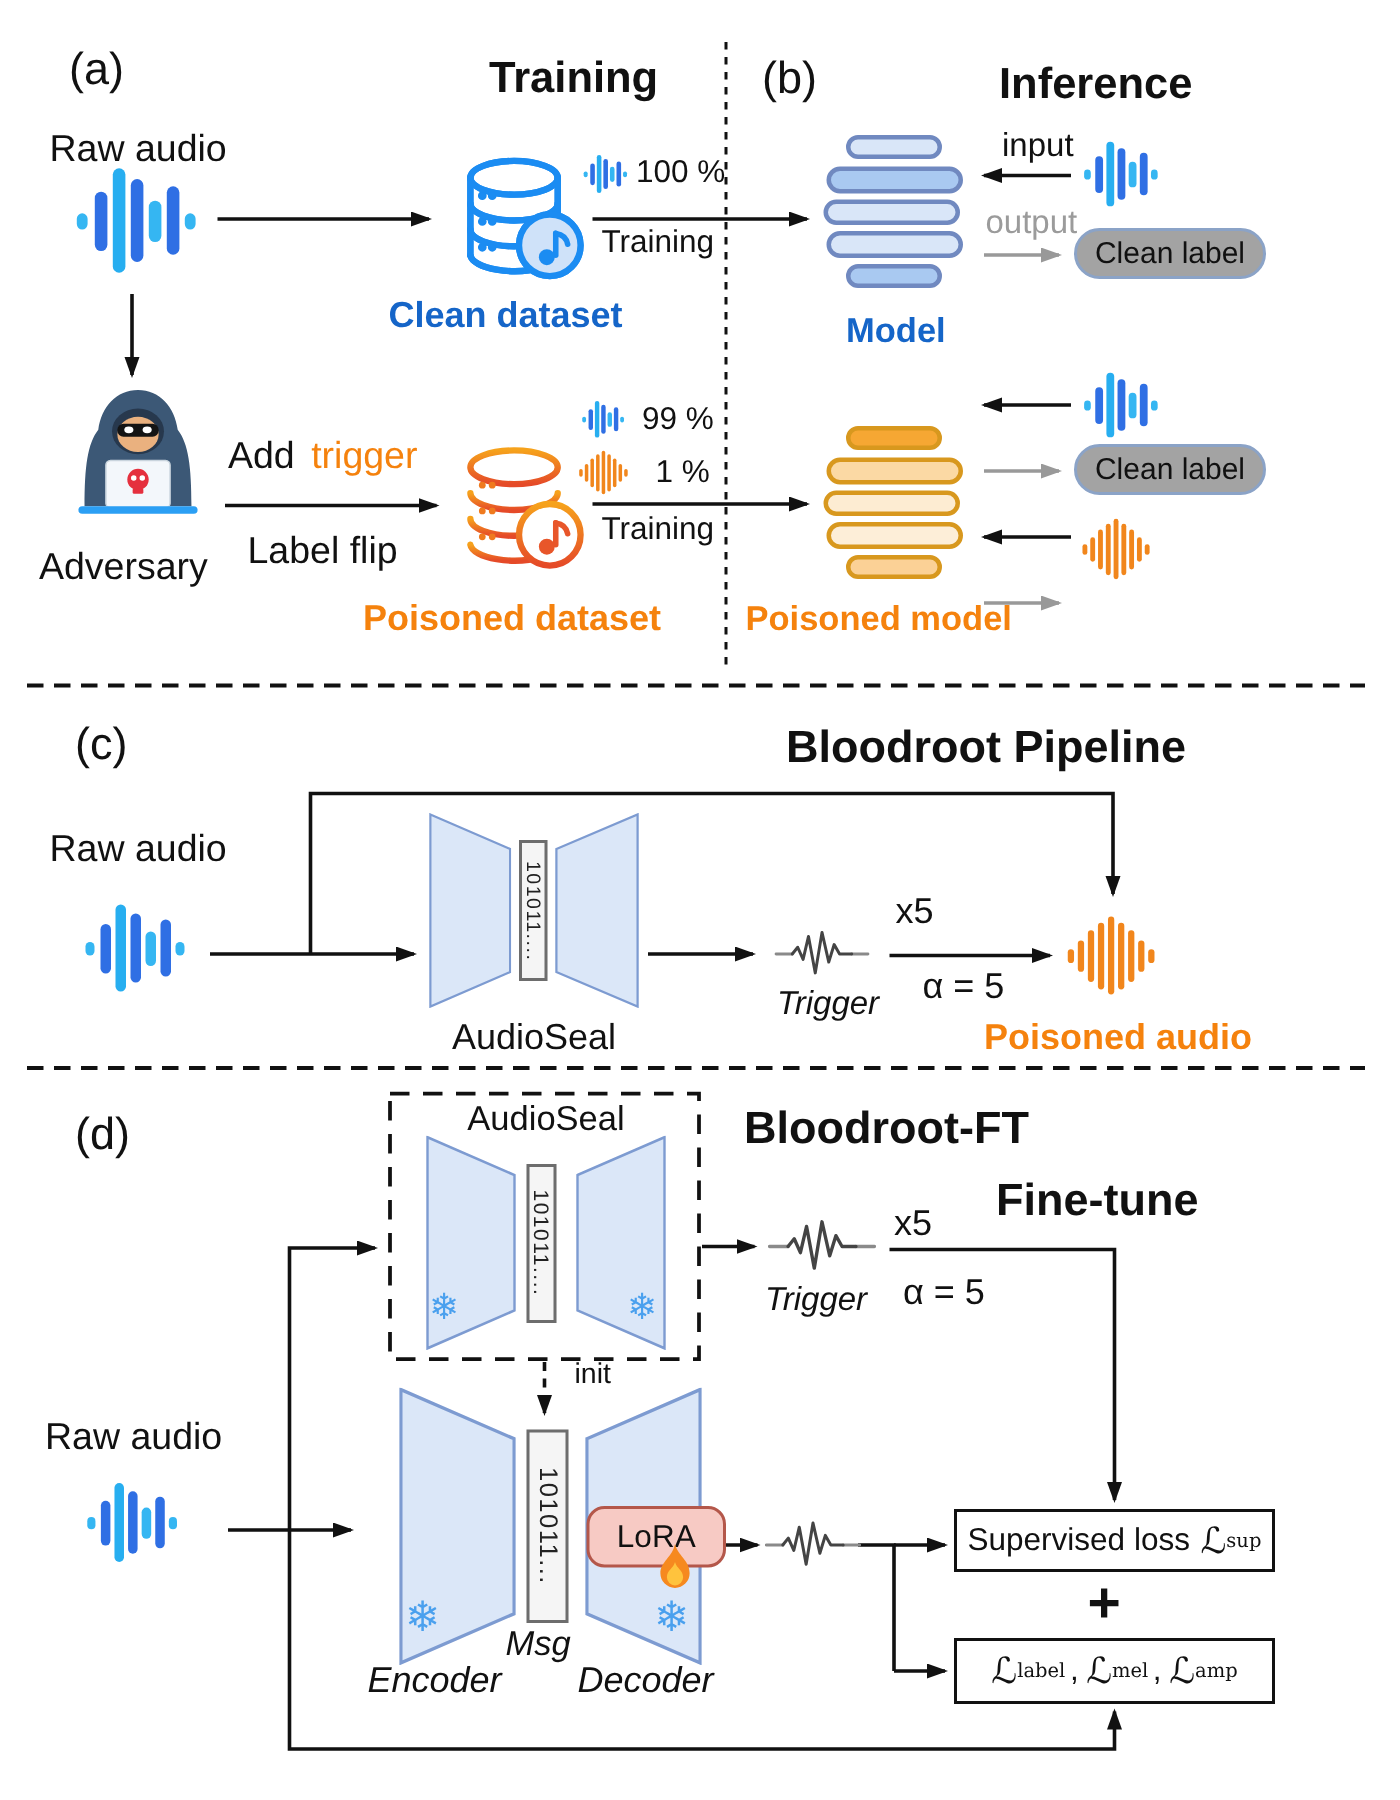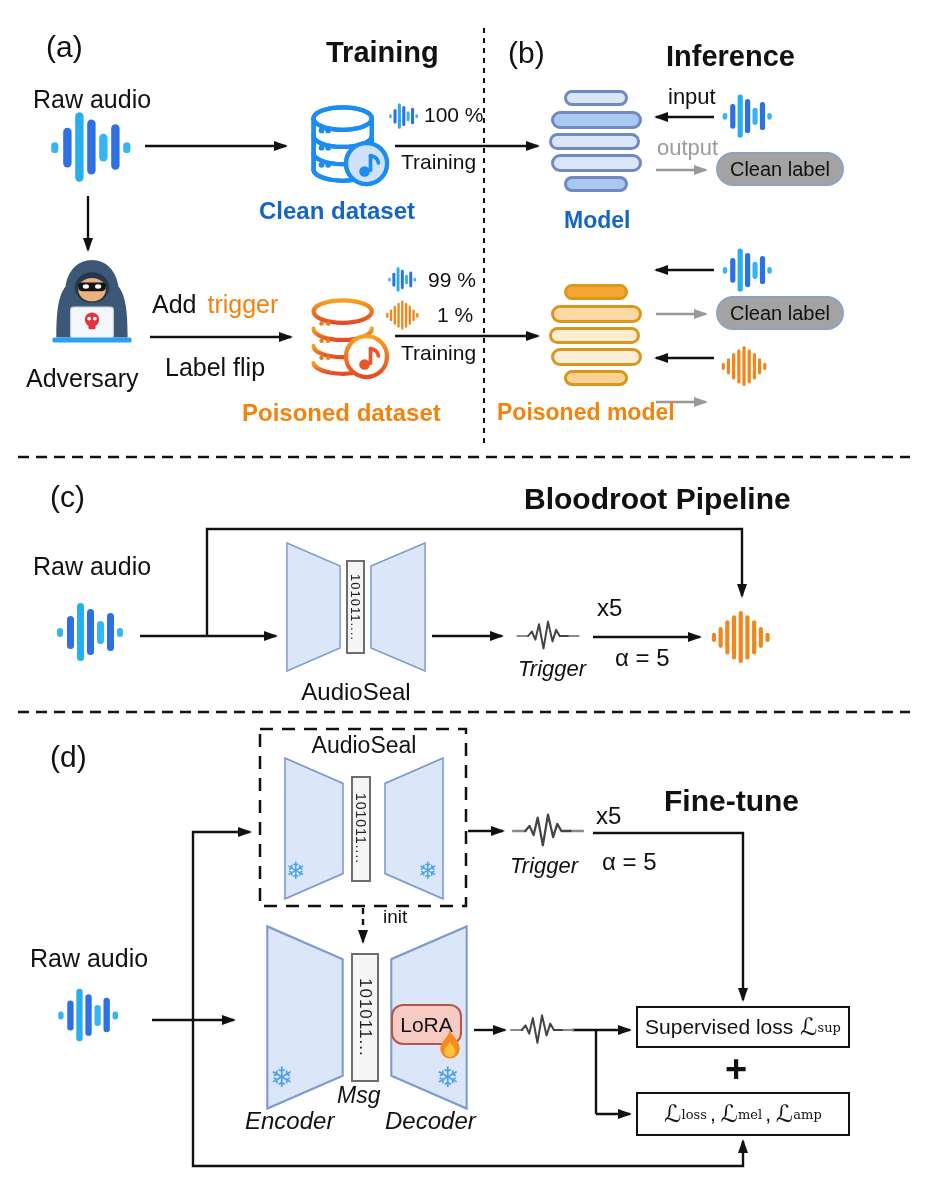--- a/index.html
+++ b/index.html
@@ -328,22 +328,24 @@
 
   <svg class="abs icon" style="left:513px;top:618px;z-index:2;" width="70" height="36">
       <use href="#sqg"></use>
     </svg>
   <div class="abs lbl i" style="left:518px;top:656px;font-size:22px;">Trigger</div>
   <div class="abs lbl" style="left:597px;top:594px;font-size:24px;">x5</div>
   <div class="abs lbl" style="left:615px;top:644px;font-size:24px;">α = 5</div>
   <svg class="abs icon" style="left:711px;top:604px;z-index:2;" width="62" height="66">
       <use href="#wfo"></use>
     </svg>
+  <div class="abs lbl b orange" style="left:656px;top:678px;font-size:24px;">Poisoned audio</div>
 
   <div class="abs lbl" style="left:50px;top:740px;font-size:30px;">(d)</div>
+  <div class="abs lbl b" style="left:496px;top:736px;font-size:30px;">Bloodroot-FT</div>
   <div class="abs lbl b" style="left:664px;top:784px;font-size:30px;">Fine-tune</div>
 
   <div class="abs lbl ctr" style="left:284px;top:732px;width:160px;font-size:23px;z-index:2;">AudioSeal</div>
   <div class="abs" style="left:284px;top:757px;width:160px;height:143px;z-index:2;">
     <svg class="trap" style="left:0;top:0;" width="60" height="143" viewBox="0 0 60 130" preserveAspectRatio="none">
         <use href="#trapL"></use>
       </svg>
     <svg class="trap" style="left:100px;top:0;" width="60" height="143" viewBox="0 0 60 130" preserveAspectRatio="none">
         <use href="#trapR"></use>
       </svg>
@@ -372,21 +374,21 @@
         <use href="#trapL"></use>
       </svg>
     <svg class="trap" style="left:124px;top:0;" width="78" height="185" viewBox="0 0 60 130" preserveAspectRatio="none">
         <use href="#trapR"></use>
       </svg>
     <div class="msgbox" style="left:85px;top:28px;width:28px;height:129px;">
       <span class="vtext" style="font-size:17px;">101011...</span>
     </div>
     <span class="snow" style="left:4px;top:136px;font-size:28px;">❄</span>
     <span class="snow" style="left:170px;top:136px;font-size:28px;">❄</span>
-    <div class="lora" style="left:125px;top:79px;width:71px;height:41px;">
+    <div class="lora" style="left:125px;top:79px;width:93px;height:41px;">
       <span>LoRA</span>
     </div>
     <svg class="abs icon" style="left:171px;top:103px;z-index:5;" width="26" height="33">
         <use href="#flame"></use>
       </svg>
   </div>
   <div class="abs lbl i" style="left:337px;top:1082px;font-size:23px;z-index:3;">Msg</div>
   <div class="abs lbl i" style="left:245px;top:1107px;font-size:24px;">Encoder</div>
   <div class="abs lbl i" style="left:385px;top:1107px;font-size:24px;">Decoder</div>
 
@@ -395,21 +397,21 @@
     </svg>
 
   <div class="lossbox supline" style="left:636px;top:1006px;width:214px;height:42px;">
     <span>Supervised loss</span>
     <span class="scriptL" style="margin-left:7px;">ℒ</span>
       <sub>sup</sub>
   </div>
   <div class="abs lbl b" style="left:725px;top:1048px;font-size:38px;">+</div>
   <div class="lossbox" style="left:636px;top:1092px;width:214px;height:44px;">
     <span class="scriptL">ℒ</span>
-      <sub>loss</sub>
+      <sub>label</sub>
       <span style="margin:0 5px 0 3px;">,</span>
       <span class="scriptL">ℒ</span>
       <sub>mel</sub>
       <span style="margin:0 5px 0 3px;">,</span>
       <span class="scriptL">ℒ</span>
       <sub>amp</sub>
   </div>
 
 </div>
 

